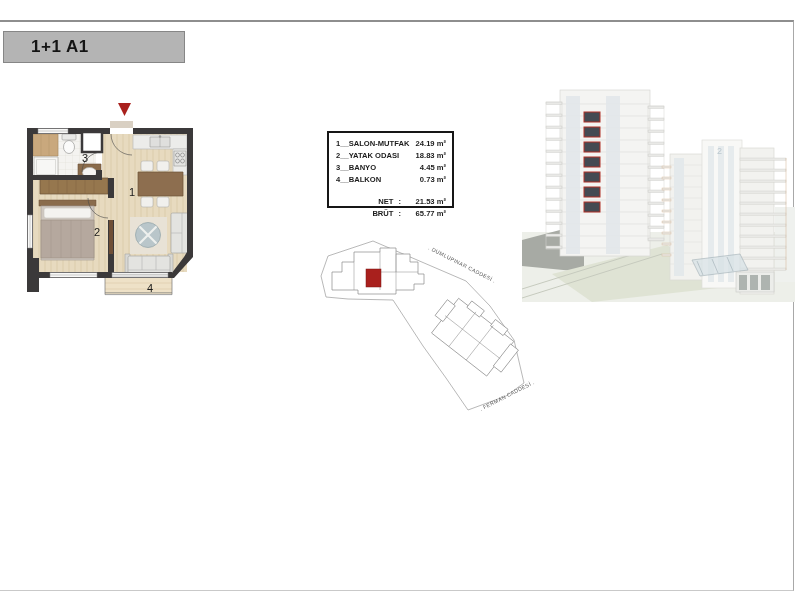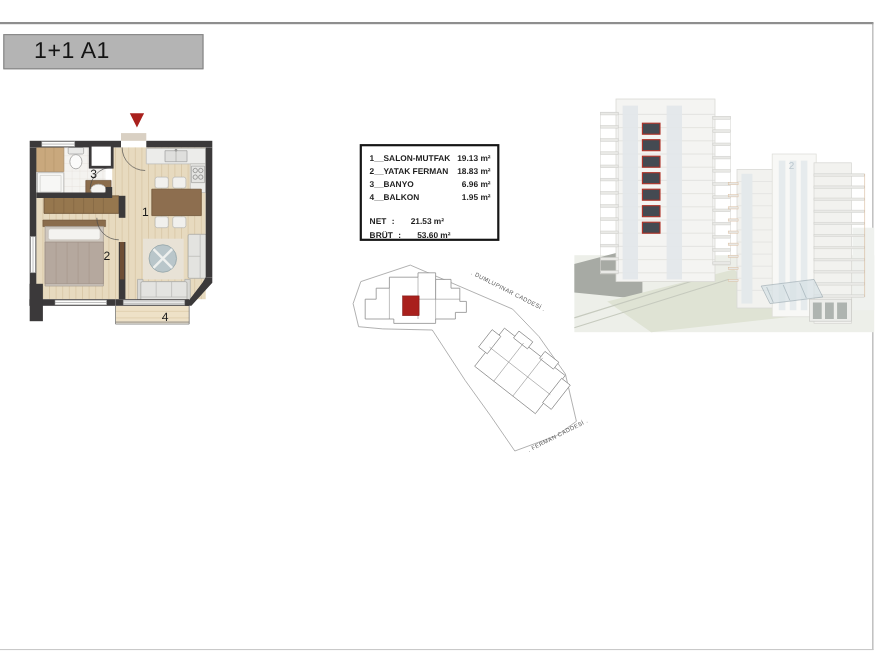--- a/index.html
+++ b/index.html
@@ -13,33 +13,33 @@
     box-sizing:border-box;
     border-top:2px solid #8e8e8e;
     border-right:1px solid #a8a8a8;
     border-bottom:1px solid #c9c9c9;
   }
   .title-badge{
     position:absolute;left:3px;top:31px;width:182px;height:32px;
     box-sizing:border-box;
     background:#b4b4b4;border:1px solid #868686;
     display:flex;align-items:center;padding-left:27px;
-    font-size:21px;font-weight:normal;color:#141414;letter-spacing:.5px;
+    font-size:17px;font-weight:bold;color:#141414;letter-spacing:.5px;
   }
   .plan-svg{position:absolute;left:24px;top:100px;}
   .legend{
-    position:absolute;left:327px;top:131px;width:127px;height:88px;
+    position:absolute;left:327px;top:131px;width:127px;height:77px;
     box-sizing:border-box;background:#ffffff;
     border:2px solid #161616;
     padding:5px 6px 4px 7px;
     font-size:7.6px;font-weight:bold;color:#1c1c1c;line-height:1.6;
   }
   .legend-row{display:flex;justify-content:space-between;white-space:nowrap;}
   .legend-spacer{height:9px;}
-  .legend-total{display:flex;justify-content:flex-start;gap:5px;white-space:nowrap;}
+  .legend-total{display:flex;justify-content:flex-end;gap:5px;white-space:nowrap;}
   .legend-total .val{min-width:40px;text-align:right;}
   .site-svg{position:absolute;left:318px;top:228px;}
   .render-svg{position:absolute;left:522px;top:82px;}
 </style>
 </head>
 <body>
 
 <div class="page-frame"></div>
 
 <div class="title-badge">
@@ -162,44 +162,44 @@
     <text x="105" y="96">1</text>
     <text x="70" y="136">2</text>
     <text x="58" y="62">3</text>
     <text x="123" y="192">4</text>
   </g>
 </svg>
 
 <div class="legend">
   <div class="legend-row">
     <span>1__SALON-MUTFAK</span>
-    <span>19.13 m²</span>
+    <span>24.19 m²</span>
   </div>
   <div class="legend-row">
-    <span>2__YATAK FERMAN</span>
+    <span>2__YATAK ODASI</span>
     <span>18.83 m²</span>
   </div>
   <div class="legend-row">
     <span>3__BANYO</span>
-    <span>6.96 m²</span>
+    <span>4.45 m²</span>
   </div>
   <div class="legend-row">
     <span>4__BALKON</span>
-    <span>1.95 m²</span>
+    <span>0.73 m²</span>
   </div>
   <div class="legend-spacer"></div>
   <div class="legend-total">
     <span>NET</span>
     <span>:</span>
     <span class="val">21.53 m²</span>
   </div>
   <div class="legend-total">
     <span>BRÜT</span>
     <span>:</span>
-    <span class="val">53.60 m²</span>
+    <span class="val">65.77 m²</span>
   </div>
 </div>
 
 <svg class="site-svg" width="230" height="200" viewBox="0 0 230 200">
 
   <polygon points="55,13 148,53 172,78 196,112 206,155 188,168 150,182 128,150 105,118 75,72 30,71 8,69 3,48 10,28" fill="none" stroke="#9a9a9a" stroke-width="0.7"></polygon>
 
   <g fill="#ffffff" stroke="#8a8a8a" stroke-width="0.7">
     <path d="M14,62 L14,44 L24,44 L24,34 L36,34 L36,24 L62,24 L62,20 L78,20 L78,26 L92,26 L92,34 L100,34 L100,46 L106,46 L106,56 L96,56 L96,62 L78,62 L78,66 L40,66 L40,62 Z"></path>
     <path d="M36,34 V62 M62,24 V62 M78,26 V62 M62,44 H100 M78,44 V26" fill="none" stroke-width="0.5"></path>

